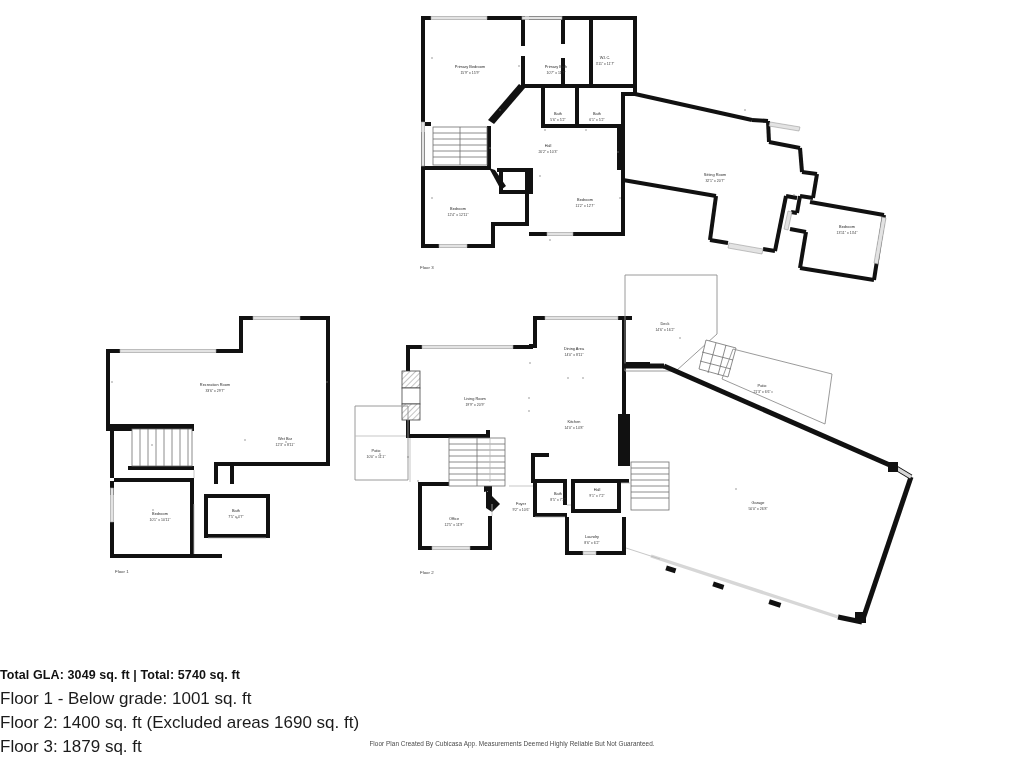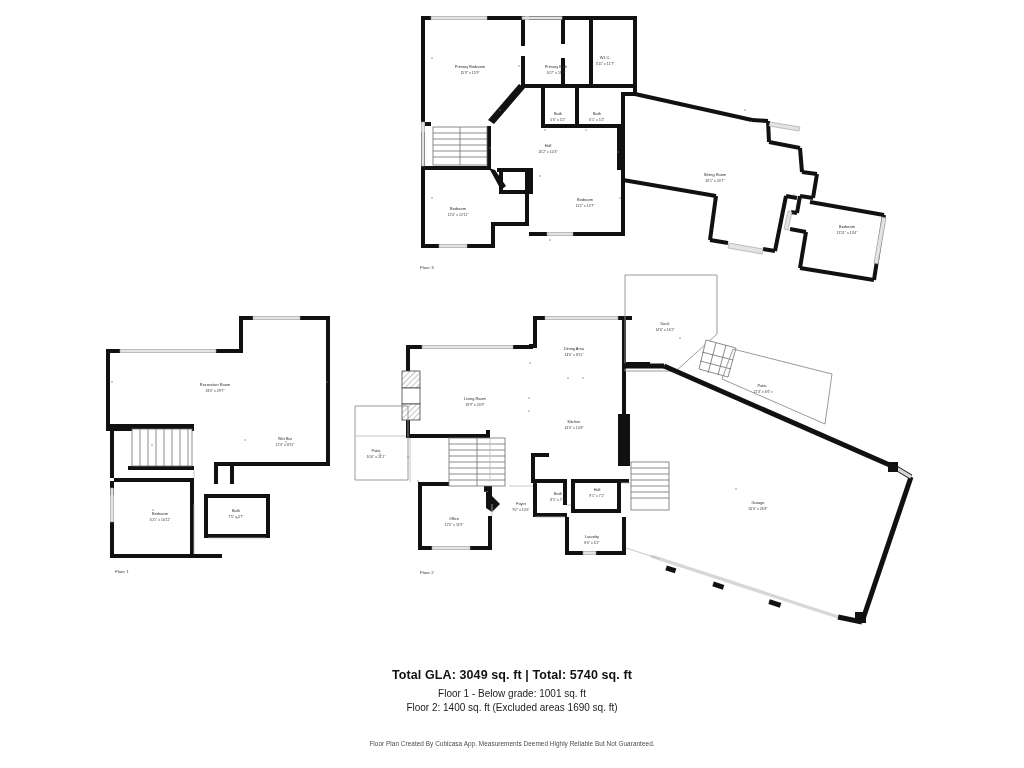--- a/index.html
+++ b/index.html
@@ -92,32 +92,31 @@
     dominant-baseline: middle;
   }
   .dot {
     fill: #777777;
   }
   .summary {
     position: absolute;
     left: 0;
     top: 668px;
     width: 1024px;
-    text-align: center;
   }
   .summary-total {
     font-size: 12.5px;
     font-weight: bold;
     color: #111111;
     letter-spacing: 0.1px;
     margin: 0 0 3px 0;
     line-height: 1.25;
   }
   .summary-line {
-    font-size: 10px;
+    font-size: 17px;
     color: #1b1b1b;
     margin: 0;
     line-height: 1.42;
   }
   .disclaimer {
     position: absolute;
     left: 0;
     top: 740px;
     width: 1024px;
     text-align: center;
@@ -584,17 +583,18 @@
       </g>
 
       <text class="floor-tag" x="420" y="573">Floor 2</text>
     </g>
   </svg>
 
   <div class="summary">
     <p class="summary-total">Total GLA: 3049 sq. ft | Total: 5740 sq. ft</p>
     <p class="summary-line">Floor 1 - Below grade: 1001 sq. ft</p>
     <p class="summary-line">Floor 2: 1400 sq. ft (Excluded areas 1690 sq. ft)</p>
+    <p class="summary-line">Floor 3: 1879 sq. ft</p>
   </div>
 
   <div class="disclaimer">Floor Plan Created By Cubicasa App. Measurements Deemed Highly Reliable But Not Guaranteed.</div>
 
 </div>
 
 </body></html>

